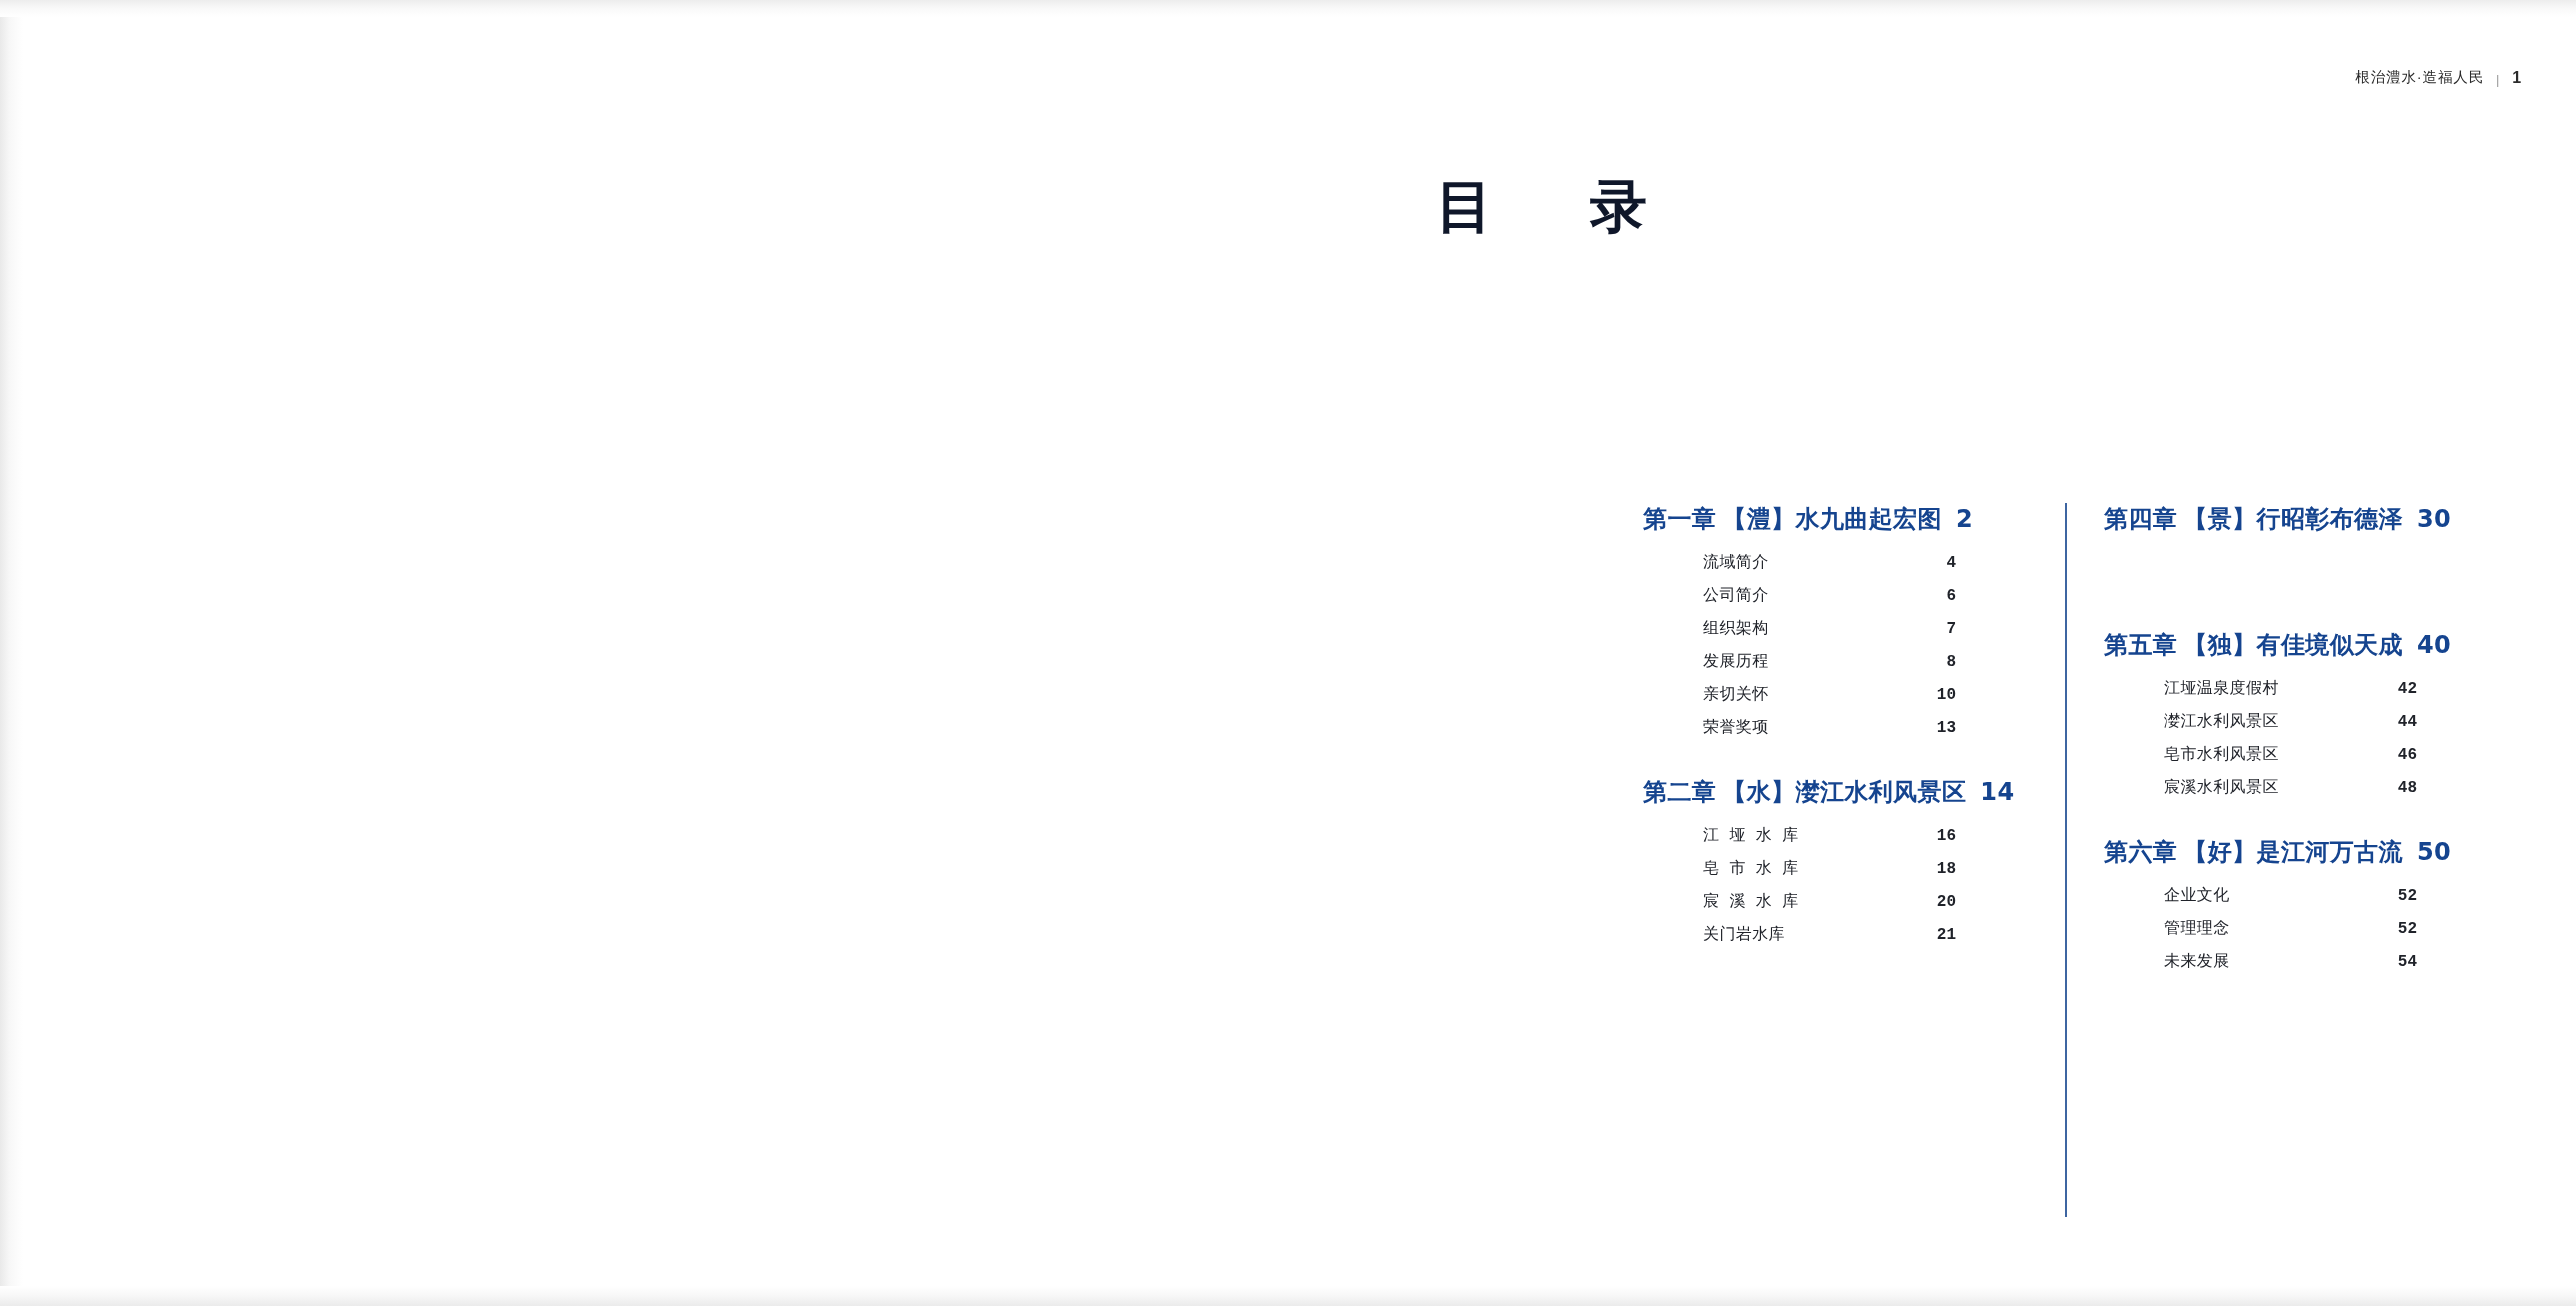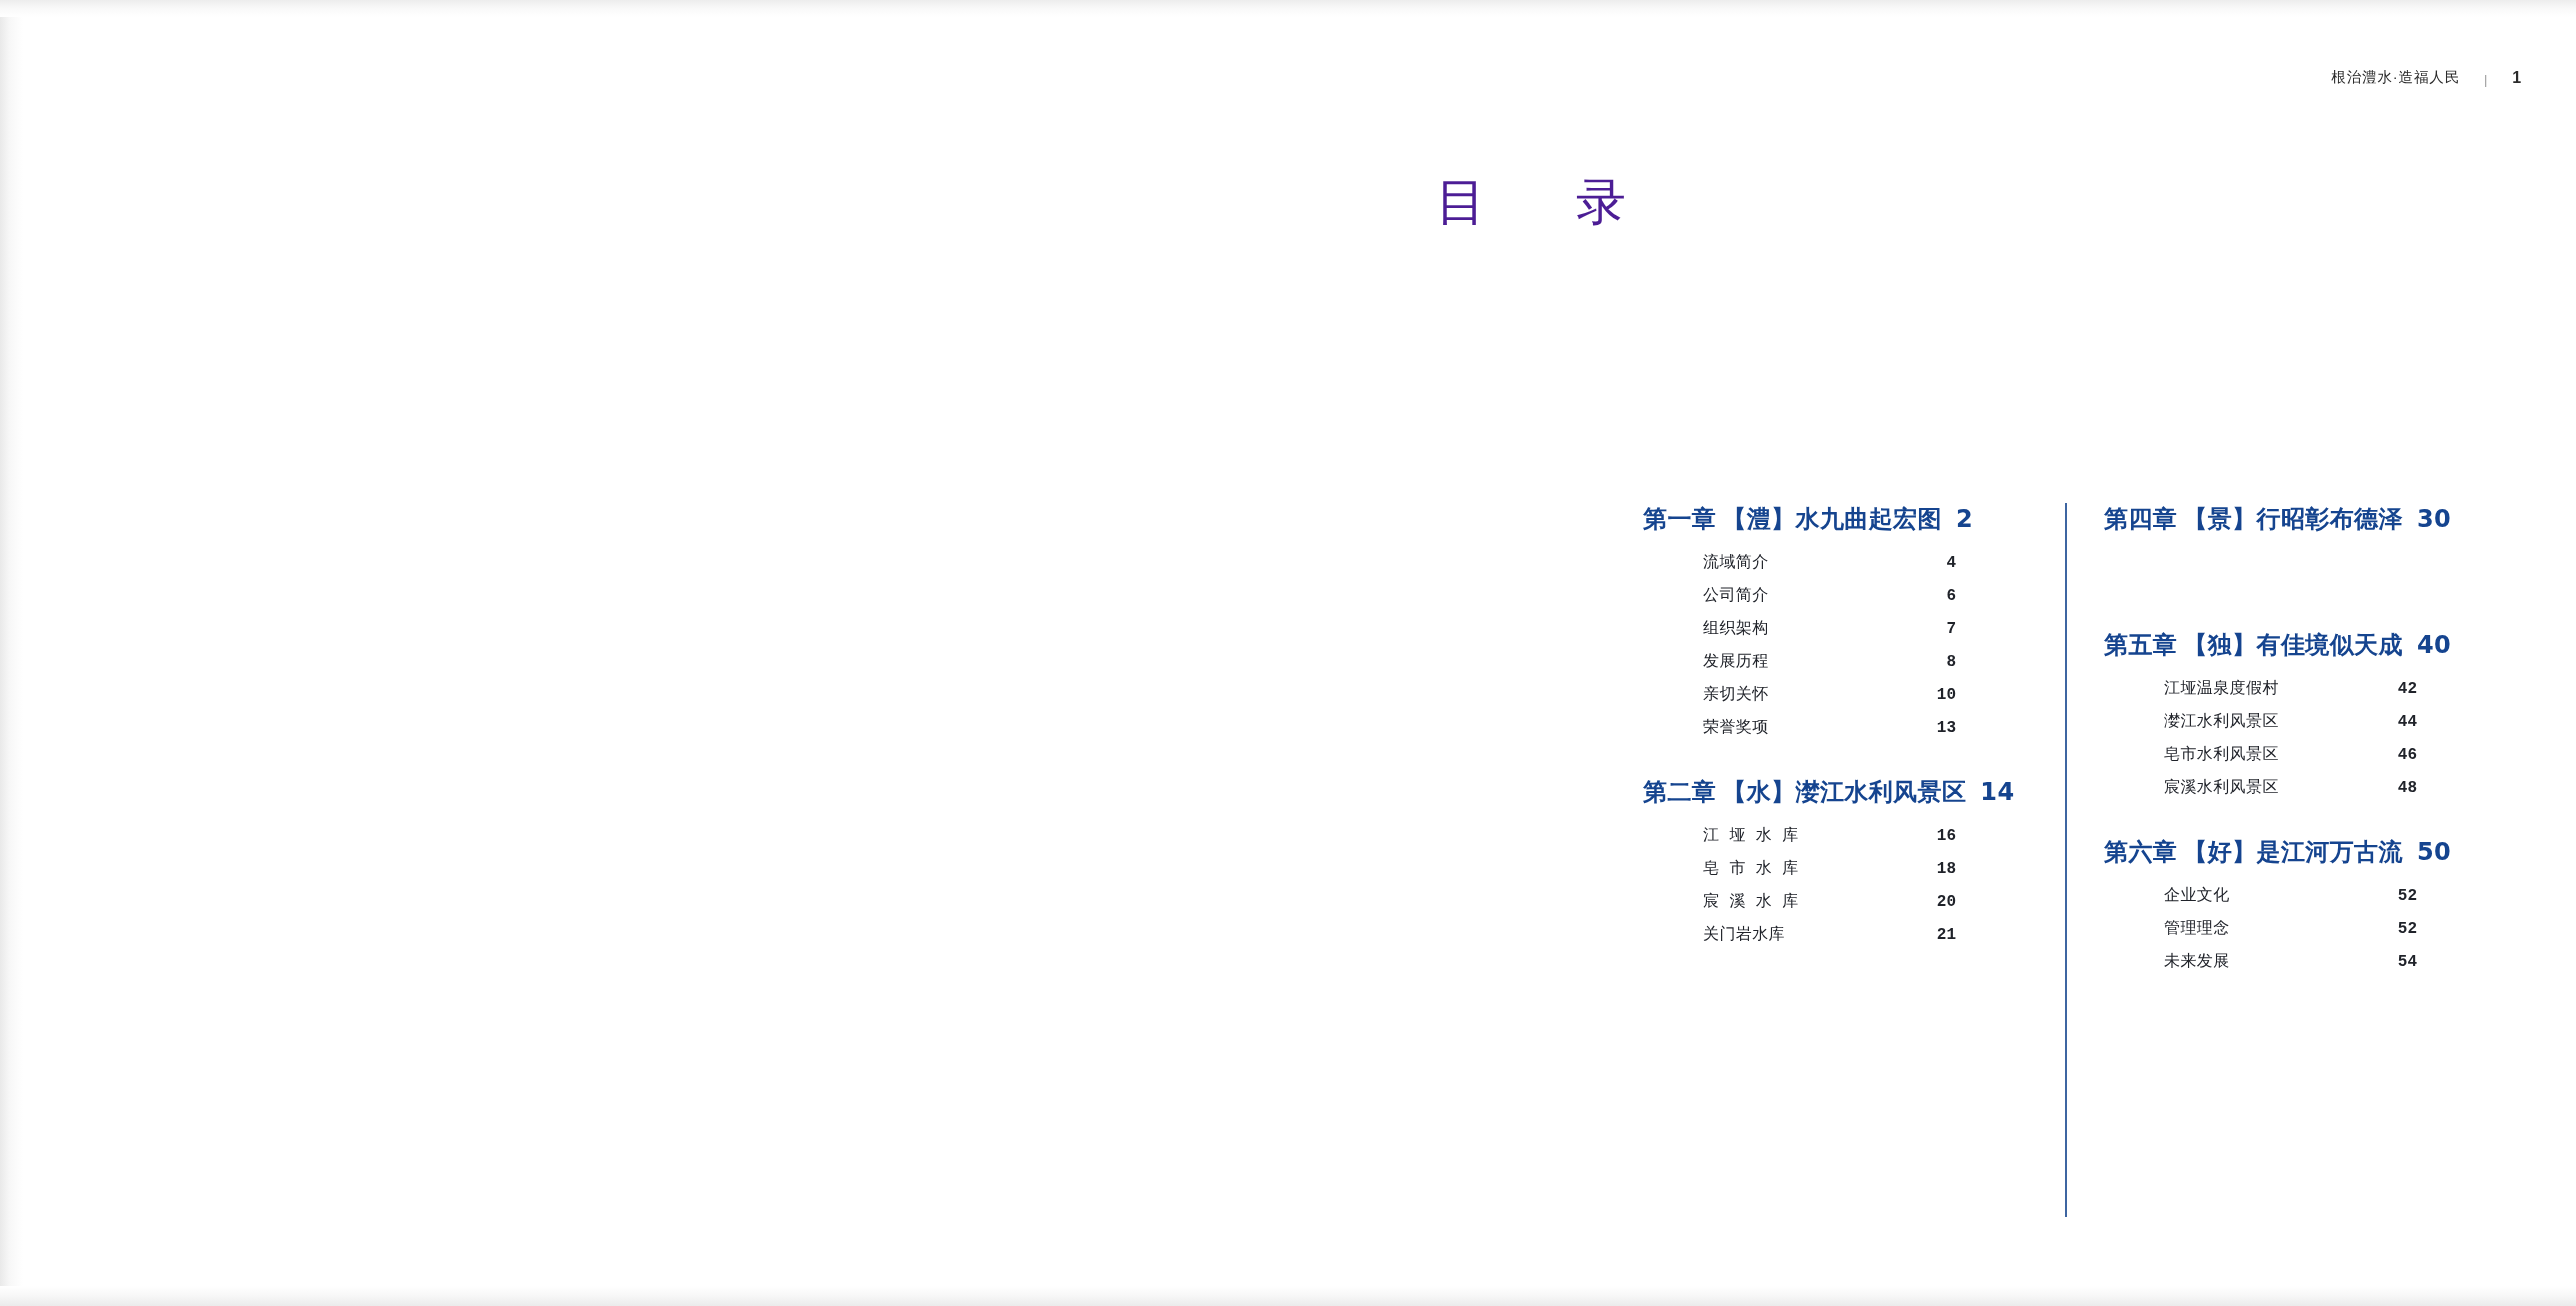--- a/index.html
+++ b/index.html
@@ -43,21 +43,21 @@
     background: linear-gradient(to top, #ebebeb 0%, #f8f8f8 55%, #ffffff 100%);
   }
 
   
   .running-header {
     position: absolute;
     right: 54px;
     top: 68px;
     display: flex;
     align-items: flex-end;
-    gap: 24px;
+    gap: 12px;
     color: #2b2b2b;
     font-size: 14.6px;
     letter-spacing: 0.8px;
     white-space: nowrap;
     margin-left: 44px;
   }
   .running-header .sep {
     color: #9a9a9a;
     font-size: 13px;
   }
@@ -65,23 +65,23 @@
     color: #2b2b2b;
     font-size: 16px;
     font-weight: bold;
   }
 
   
   .toc-title {
     position: absolute;
     left: 1436px;
     top: 169px;
-    color: #4c1d95;
-    font-size: 50px;
-    font-weight: normal;
+    color: #0f172a;
+    font-size: 57px;
+    font-weight: bold;
     letter-spacing: 20px;
     font-family: "DejaVu Sans", "Liberation Sans", sans-serif;
   }
 
   
   .toc-wrap {
     position: absolute;
     left: 1643px;
     top: 503px;
     width: 883px;

